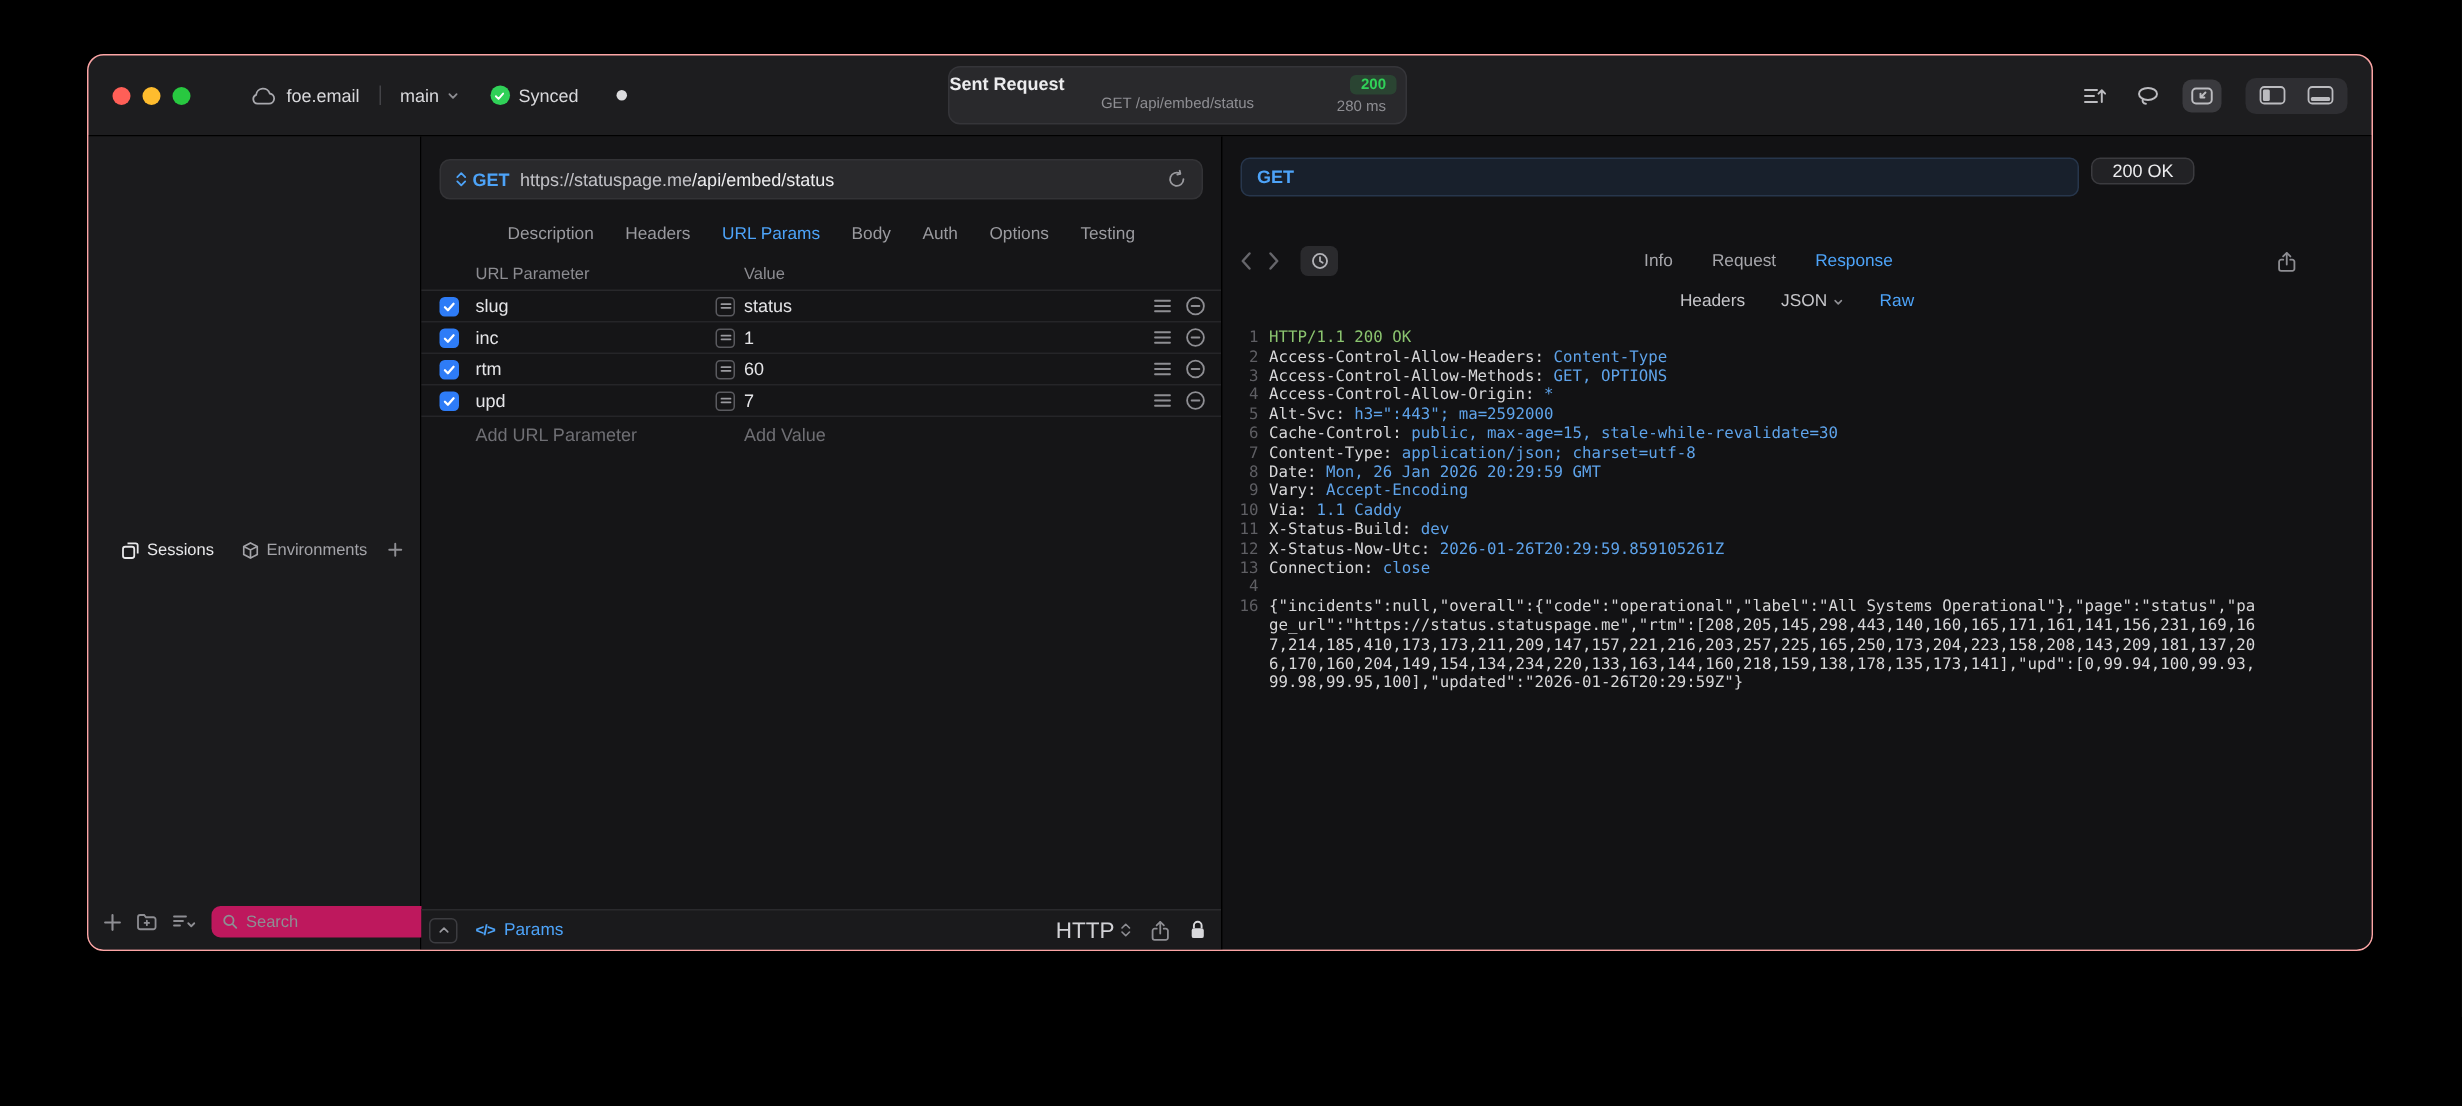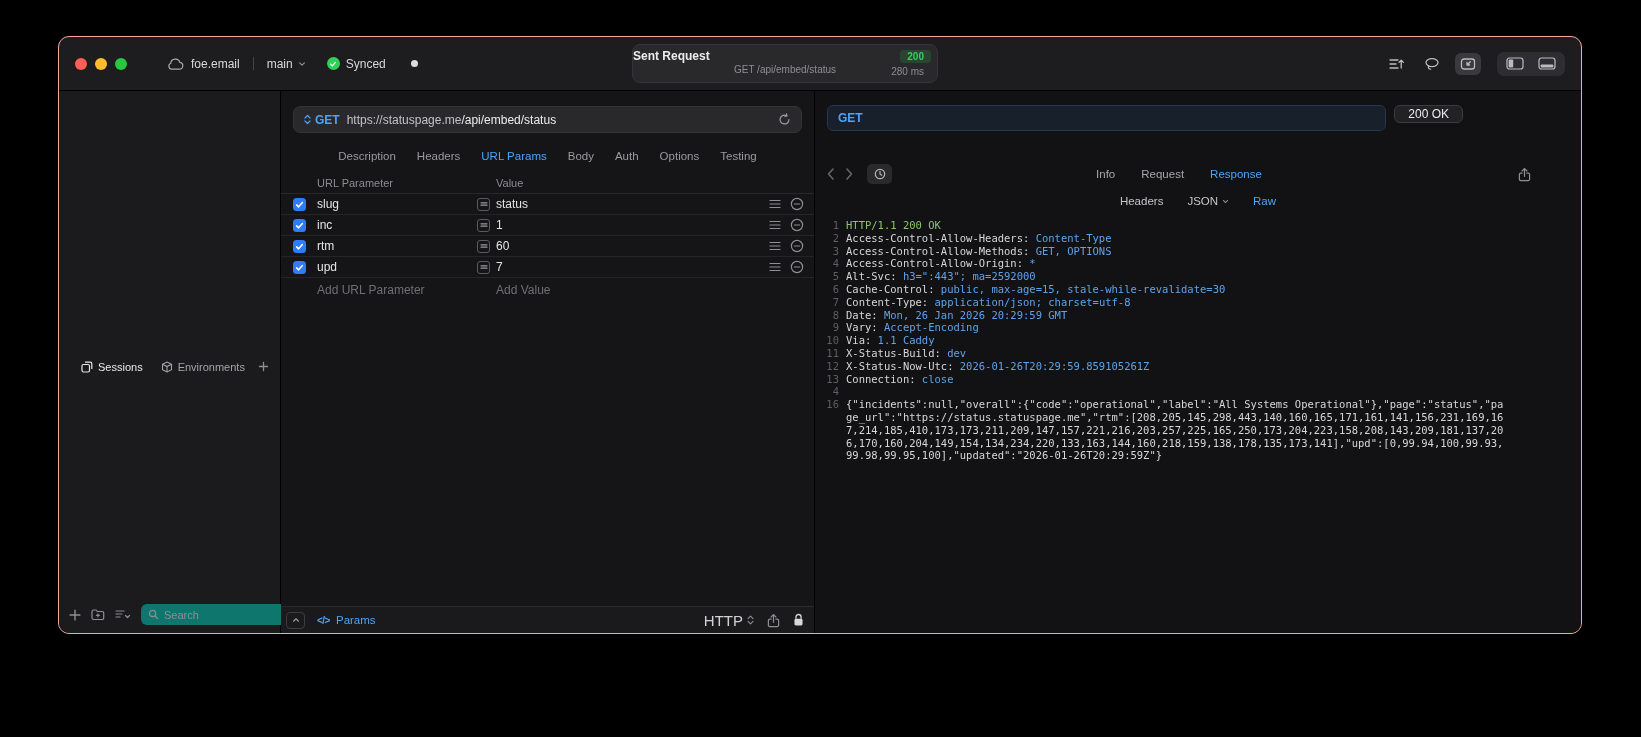--- a/index.html
+++ b/index.html
@@ -54,21 +54,21 @@
   .sb-tree { padding-top:10px; }
   .tree-group { height:22px; display:flex; align-items:center; gap:6px; padding:0 12px;
     font-size:11.5px; font-weight:600; color:#b4b4b9; }
   .req-item { margin:2px 8px 0; background:#3a3a3e; border-radius:6px; padding:6px 10px;
     display:flex; align-items:center; }
   .ri-title { font-size:12px; color:#ececee; }
   .ri-sub { font-size:10.5px; color:#96969b; margin-top:2px; }
   .ri-dot { width:9px; height:9px; border-radius:50%; background:#32d74b; margin-left:auto; }
   .sb-footer { position:absolute; left:0; right:0; bottom:0; padding:8px 10px; display:flex;
     align-items:center; gap:10px; }
-  .search { flex:1; height:21px; background:#0f766e; border-radius:6px; display:flex;
+  .search { flex:1; height:21px; background:#be185d; border-radius:6px; display:flex;
     align-items:center; gap:5px; padding:0 7px; color:#8e8e93; }
   .search input { flex:1; min-width:0; background:transparent; border:0; outline:0;
     font-size:11px; color:#e5e5e7; font-family:"Liberation Sans",sans-serif; }
   .search input::placeholder { color:#8e8e93; }
 
   
   .req-pane { width:534px; flex:0 0 auto; background:#151517; border-right:1px solid #000;
     display:flex; flex-direction:column; position:relative; }
   .url-bar { margin:15px 12px 0; height:27px; background:#29292c; border:1px solid #333336;
     border-radius:7px; display:flex; align-items:center; padding:0 10px; gap:7px; }

